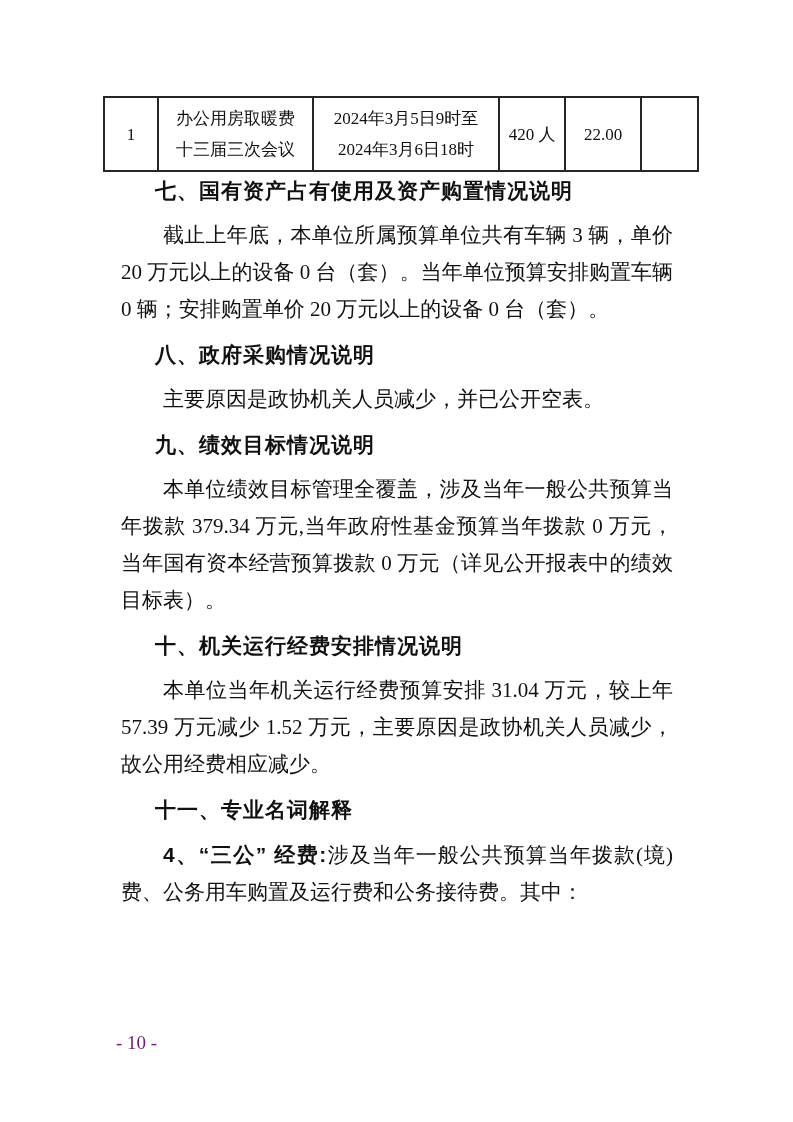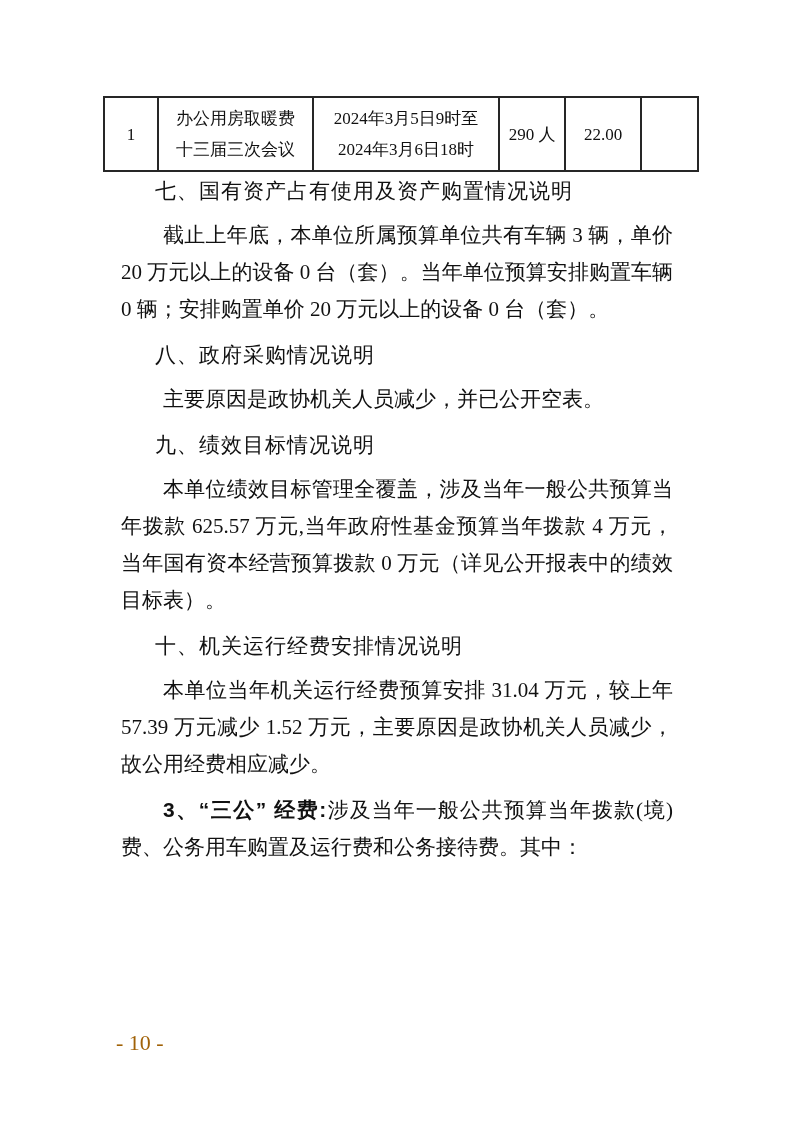--- a/index.html
+++ b/index.html
@@ -48,43 +48,43 @@
     font-size: 21px;
     line-height: 37px;
     text-align: justify;
     text-justify: inter-character;
     color: #111;
   }
   .content h2 {
     margin: 0;
     font-size: 21px;
     line-height: 37px;
-    font-weight: normal;
+    font-weight: bold;
     text-indent: 2em;
     font-family: "Liberation Sans", "DejaVu Sans", sans-serif;
     letter-spacing: 1px;
   }
   .content p {
     margin: 8px;
     text-indent: 2em;
   }
   .content p b.term {
     font-family: "Liberation Sans", "DejaVu Sans", sans-serif;
     font-weight: bold;
     letter-spacing: 0.5px;
   }
 
   
   .page-number {
     position: absolute;
     left: 116px;
     top: 1031px;
-    font-size: 22px;
+    font-size: 19px;
     line-height: 24px;
-    color: #a16207;
+    color: #701a75;
   }
 </style>
 </head>
 <body>
 
 <div class="page">
 
   <table class="meeting-table">
     <colgroup>
       <col style="width:54px">
@@ -98,42 +98,43 @@
         <tr>
       <td>1</td>
       <td>
         <div>办公用房取暖费</div>
         <div>十三届三次会议</div>
       </td>
       <td>
         <div>2024年3月5日9时至</div>
         <div>2024年3月6日18时</div>
       </td>
-      <td>290 人</td>
+      <td>420 人</td>
       <td>22.00</td>
       <td></td>
     </tr>
   </tbody>
     </table>
 
   <div class="content">
 
     <h2>七、国有资产占有使用及资产购置情况说明</h2>
     <p>截止上年底，本单位所属预算单位共有车辆 3 辆，单价 20 万元以上的设备 0 台（套）。当年单位预算安排购置车辆 0 辆；安排购置单价 20 万元以上的设备 0 台（套）。</p>
 
     <h2>八、政府采购情况说明</h2>
     <p>主要原因是政协机关人员减少，并已公开空表。</p>
 
     <h2>九、绩效目标情况说明</h2>
-    <p>本单位绩效目标管理全覆盖，涉及当年一般公共预算当年拨款 625.57 万元,当年政府性基金预算当年拨款 4 万元，当年国有资本经营预算拨款 0 万元（详见公开报表中的绩效目标表）。</p>
+    <p>本单位绩效目标管理全覆盖，涉及当年一般公共预算当年拨款 379.34 万元,当年政府性基金预算当年拨款 0 万元，当年国有资本经营预算拨款 0 万元（详见公开报表中的绩效目标表）。</p>
 
     <h2>十、机关运行经费安排情况说明</h2>
     <p>本单位当年机关运行经费预算安排 31.04 万元，较上年 57.39 万元减少 1.52 万元，主要原因是政协机关人员减少，故公用经费相应减少。</p>
 
+    <h2>十一、专业名词解释</h2>
 
 
-    <p><b class="term">3、“三公” 经费:</b><span>涉及当年一般公共预算当年拨款(境)费、公务用车购置及运行费和公务接待费。其中：</span></p>
+    <p><b class="term">4、“三公” 经费:</b><span>涉及当年一般公共预算当年拨款(境)费、公务用车购置及运行费和公务接待费。其中：</span></p>
 
   </div>
 
   <div class="page-number">- 10 -</div>
 
 </div>
 
 </body></html>

